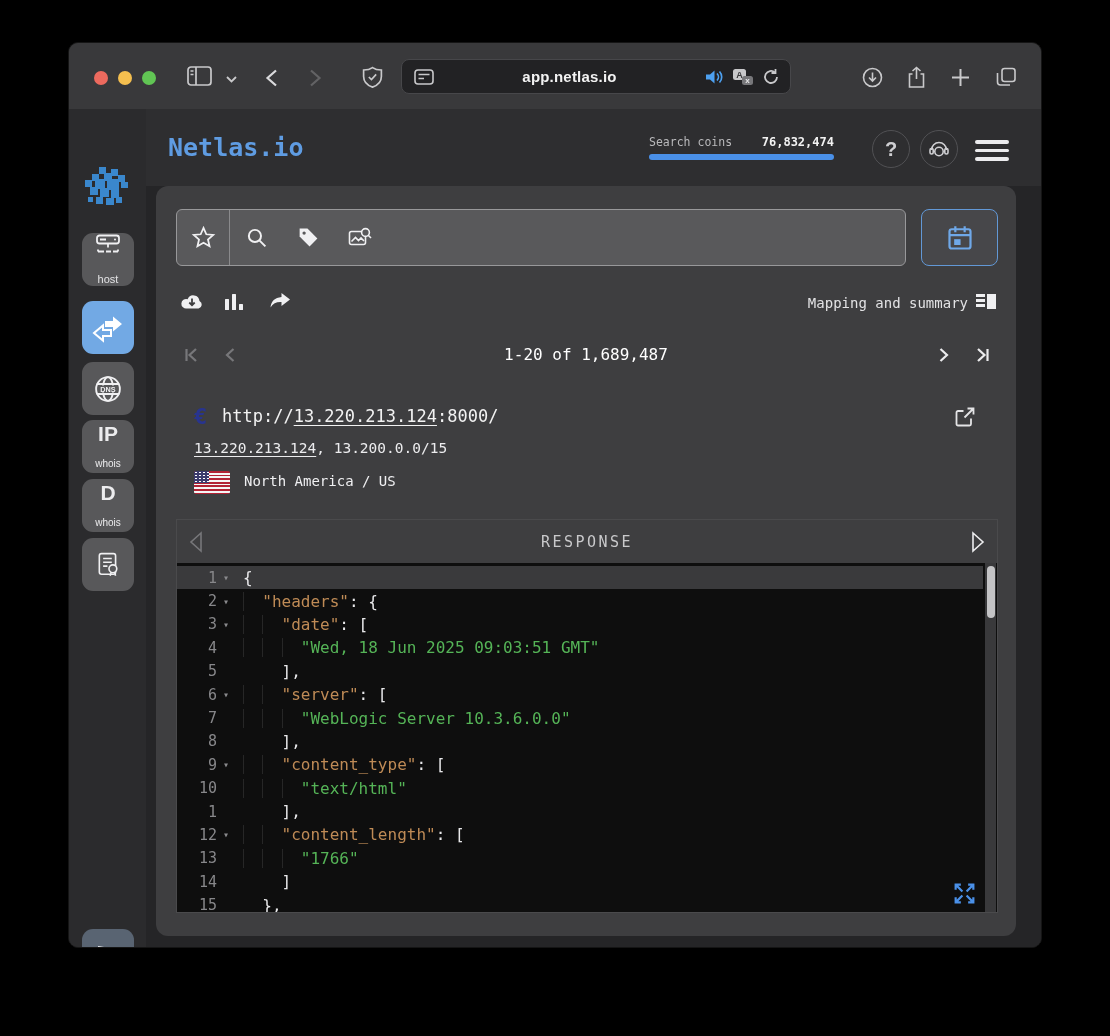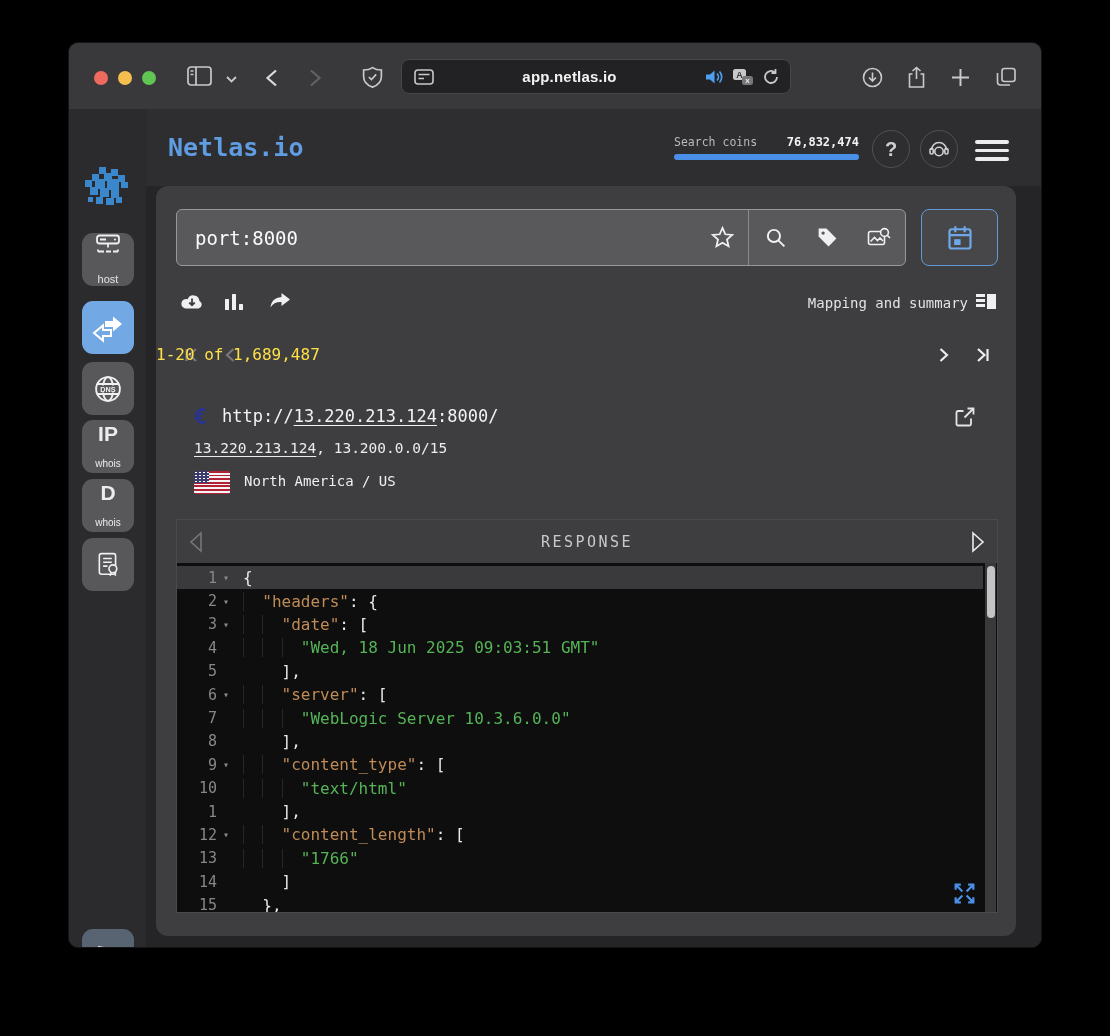--- a/index.html
+++ b/index.html
@@ -25,21 +25,21 @@
   .urlbar{position:absolute;left:332px;top:16px;width:390px;height:35px;background:#222224;
           border:1px solid #47474a;border-radius:8px;display:flex;align-items:center}
   .url-text{flex:1;text-align:center;color:#f2f2f2;font-weight:bold;font-size:15px;letter-spacing:.2px}
 
   
   .appbg{position:absolute;left:0;top:66px;right:0;bottom:0;background:#252527}
   .sidebar{position:absolute;left:0;top:66px;width:77px;bottom:0;background:#2b2b2d}
   .appheader{position:absolute;left:77px;top:66px;right:0;height:77px;background:#2e2e30}
 
   .brand{position:absolute;left:22px;top:24px;font-family:var(--mono);font-weight:bold;font-size:25px;color:var(--accent)}
-  .coins{position:absolute;left:528px;top:26px;width:185px}
+  .coins{position:absolute;left:503px;top:26px;width:185px}
   .coins-row{display:flex;justify-content:space-between;align-items:baseline}
   .coins-label{font-family:var(--mono);font-size:11.5px;color:#b9b9bb}
   .coins-value{font-family:var(--mono);font-size:12px;font-weight:bold;color:#f2f2f2}
   .coins-bar{margin-top:5px;height:6px;border-radius:3px;background:var(--accent-bright)}
   .circle-btn{position:absolute;top:21px;width:38px;height:38px;border-radius:50%;border:1.5px solid #515154;
               display:flex;align-items:center;justify-content:center;color:#cfcfd2}
   .help-glyph{font-size:20px;font-weight:bold;font-family:var(--sans)}
   .burger{position:absolute;top:31px;width:34px}
   .burger div{height:3.5px;background:#ececee;border-radius:2px;margin-bottom:5px}
 
@@ -65,22 +65,22 @@
   .cal-btn{position:absolute;left:765px;top:23px;width:77px;height:57px;border:1.5px solid #6298d6;
            border-radius:8px;display:flex;align-items:center;justify-content:center;background:#47474a}
 
   .actions{position:absolute;left:0;top:100px;width:100%;height:36px}
   .actions .aic{position:absolute;top:4px;color:#f0f0f2}
   .mapping{position:absolute;right:20px;top:8px;display:flex;align-items:center;gap:8px;
            font-family:var(--mono);font-size:14px;color:#e2e2e4}
 
   .pager{position:absolute;left:0;top:152px;width:100%;height:36px}
   .pager .pic{position:absolute;top:6px}
-  .pager .range{position:absolute;left:0;right:0;top:7px;font-family:var(--mono);
-                font-size:16px;color:#fde047}
+  .pager .range{position:absolute;left:0;right:0;top:7px;text-align:center;font-family:var(--mono);
+                font-size:16px;color:#ffffff}
 
   .r-line1{position:absolute;left:0;top:218px;width:100%;height:28px}
   .favicon{position:absolute;left:38px;top:0;font-family:var(--mono);font-weight:bold;font-size:22px;color:#28348f}
   .r-url{position:absolute;left:66px;top:2px;font-family:var(--mono);font-size:17px;color:#f2f2f2}
   .r-url .link{text-decoration:underline;text-underline-offset:3px}
   .extlink{position:absolute;left:798px;top:2px;color:#e4e4e6}
   .r-line2{position:absolute;left:38px;top:254px;font-family:var(--mono);font-size:14.5px;color:#ececee}
   .r-line2 .link{text-decoration:underline;text-underline-offset:3px}
   .r-line3{position:absolute;left:0;top:284px;height:26px;width:100%}
   .flag{position:absolute;left:38px;top:1px;width:36px;height:23px;border-radius:2px;overflow:hidden;
@@ -313,21 +313,20 @@
       <div></div>
         <div></div>
         <div style="margin-bottom:0"></div>
     </div>
   </div>
 
   <div class="content">
     <div class="card">
 
       <div class="input-group">
-        <span class="query">port:8000</span>
         <div class="input-ics">
           <div class="ic">
             <svg width="25" height="25" viewBox="0 0 24 24" fill="none" stroke="#f0f0f2" stroke-width="1.7">
               <path d="M12 2.8 l2.7 6.1 6.6.6 -5 4.4 1.5 6.5 -5.8-3.4 -5.8 3.4 1.5-6.5 -5-4.4 6.6-.6 z"></path>
             </svg>
           </div>
           <div class="group-div"></div>
           <div class="ic">
             <svg width="23" height="23" viewBox="0 0 22 22" fill="none" stroke="#f0f0f2" stroke-width="1.9">
               <circle cx="9.5" cy="9.5" r="5.8"></circle>

